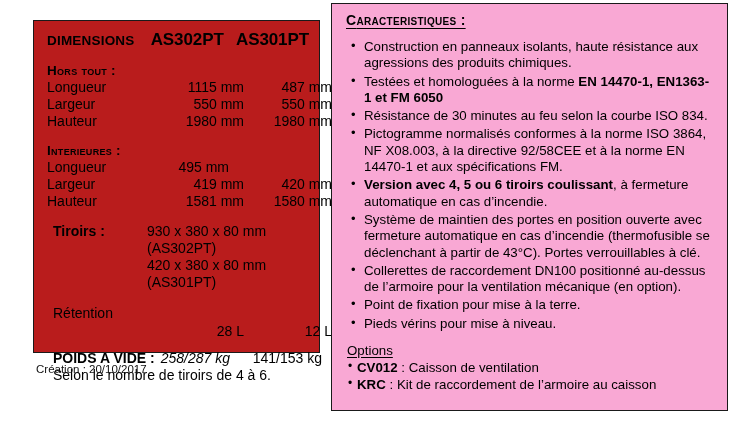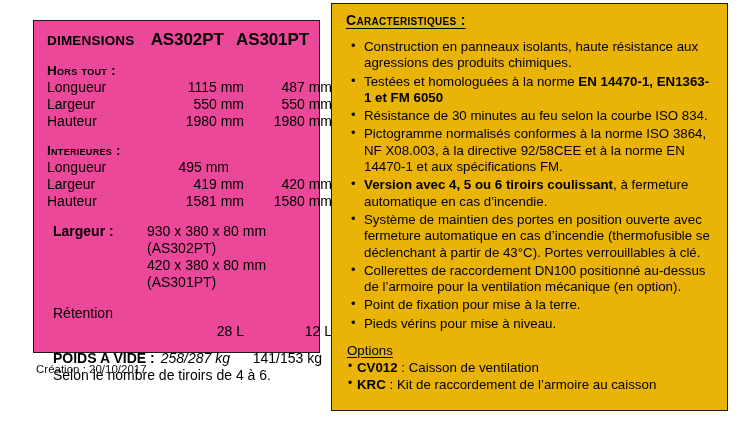--- a/index.html
+++ b/index.html
@@ -18,21 +18,21 @@
 
   
   #dimensions-panel {
     position: absolute;
     left: 33px;
     top: 20px;
     width: 287px;
     height: 333px;
     box-sizing: border-box;
     border: 1.5px solid #1a1a1a;
-    background: #ec4899;
+    background: #b91c1c;
   }
 
   .dim-inner {
     padding: 9px 10px 0 13px;
   }
 
   .dim-header {
     display: flex;
     align-items: baseline;
     margin-bottom: 13px;
@@ -138,21 +138,21 @@
 
   
   #caracteristiques-panel {
     position: absolute;
     left: 331px;
     top: 3px;
     width: 397px;
     height: 408px;
     box-sizing: border-box;
     border: 1.5px solid #1a1a1a;
-    background: #eab308;
+    background: #f9a8d4;
   }
   .car-inner {
     padding: 8px 12px 0 14px;
   }
   .car-title {
     font-weight: bold;
     font-size: 14px;
     font-variant: small-caps;
     text-transform: lowercase;
     text-decoration: underline;
@@ -255,21 +255,21 @@
       <div class="dim-row">
         <span class="dim-label">Hauteur</span>
         <span class="dim-val">1581 mm</span>
         <span class="dim-val2">1580 mm</span>
       </div>
     </div>
 
     <div class="dim-gap"></div>
 
     <div class="tiroirs-block">
-      <span class="tiroirs-label">Largeur :</span>
+      <span class="tiroirs-label">Tiroirs :</span>
       <span class="tiroirs-lines">
         <span>930 x 380 x 80 mm (AS302PT)</span><br>
         <span>420 x 380 x 80 mm (AS301PT)</span>
       </span>
     </div>
 
     <div class="dim-gap"></div>
 
     <div class="retention-block">
       <div class="retention-label">Rétention</div>

